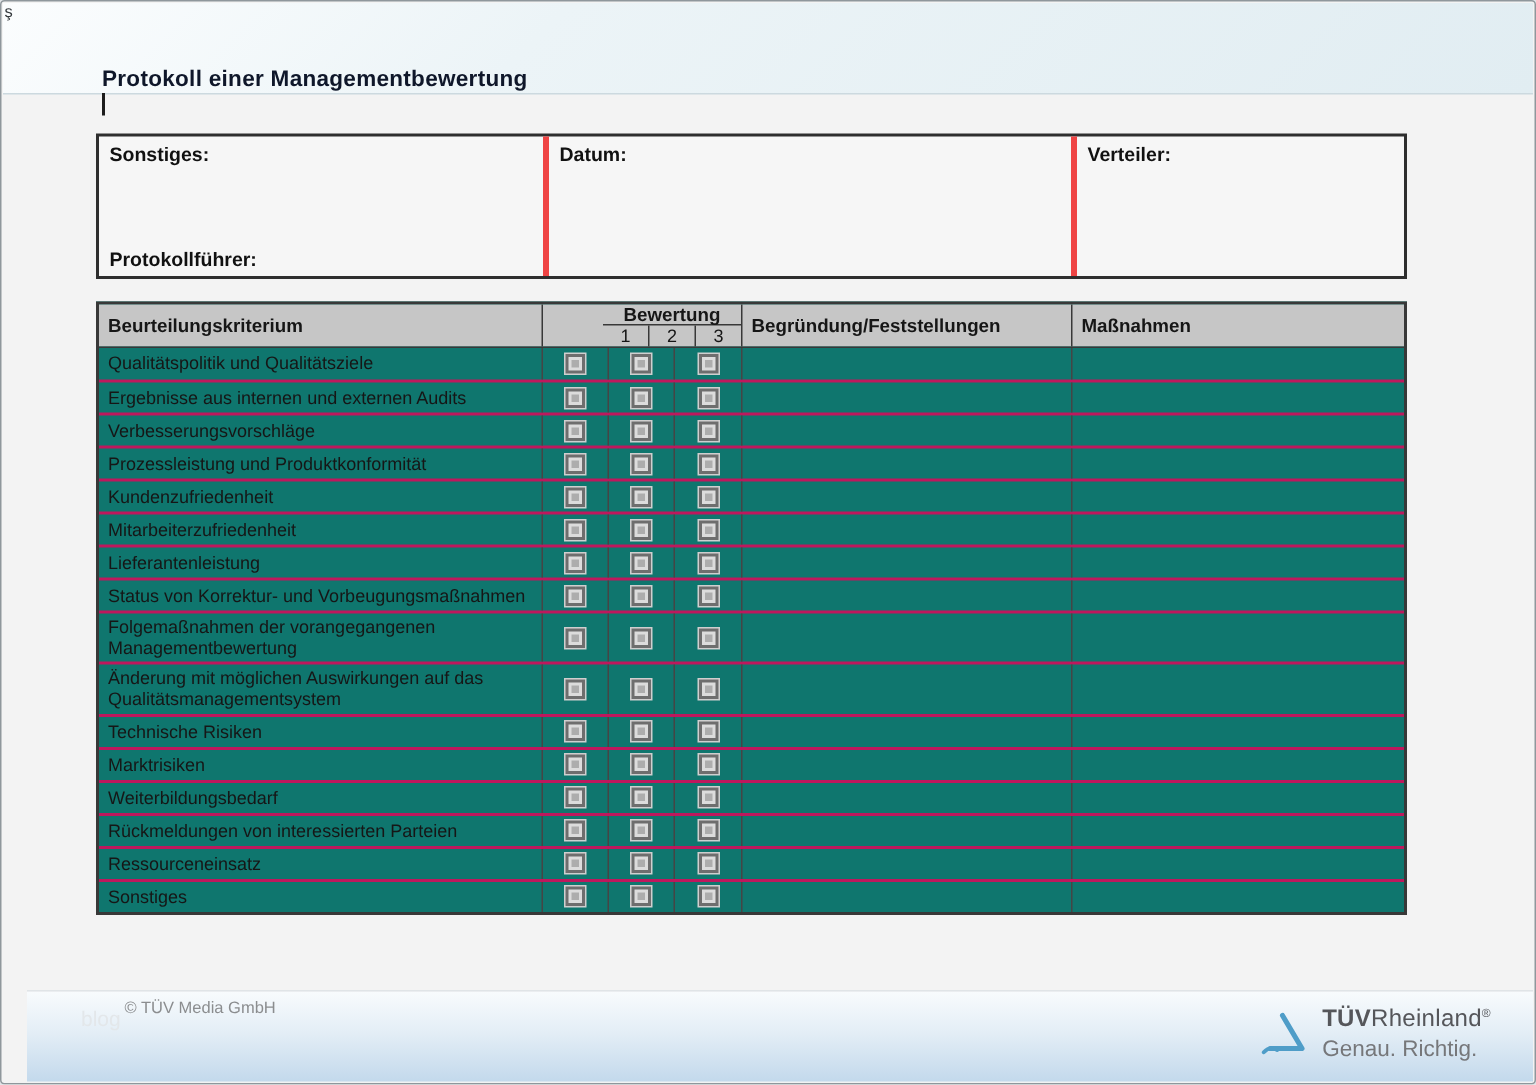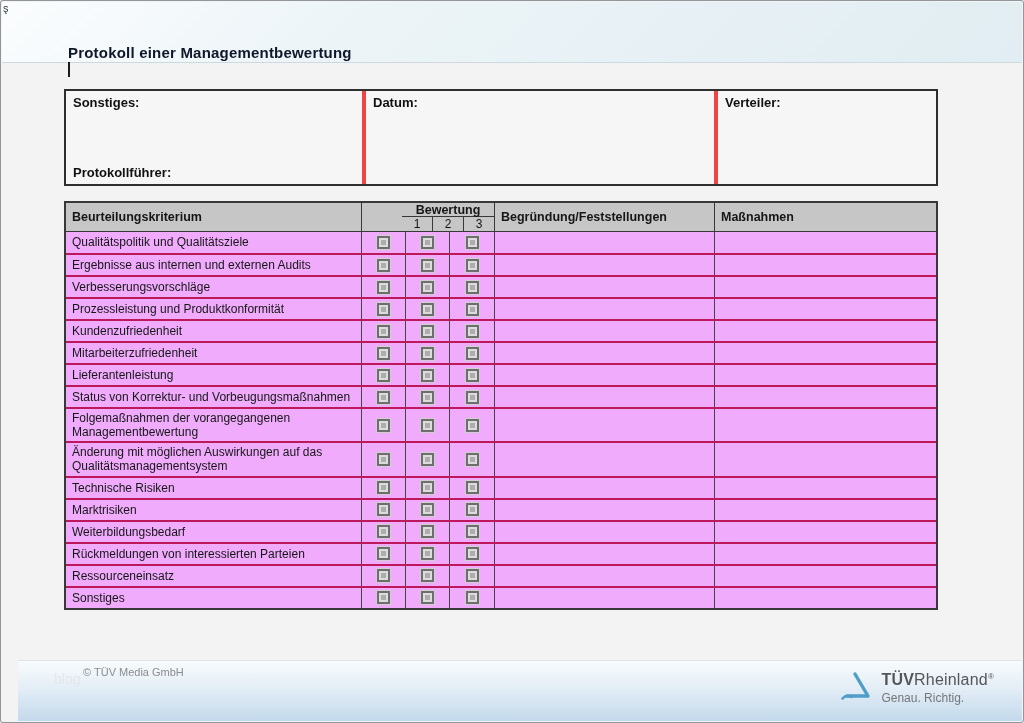--- a/index.html
+++ b/index.html
@@ -35,21 +35,21 @@
   .info-cell{padding:4px 7px;font-size:13px;}
   .info-cell + .info-cell{border-left:4px solid #ef4444;}
   .info-cell.c1{width:296px;display:flex;flex-direction:column;justify-content:space-between;}
   .info-cell.c2{width:352px;}
   .info-cell.c3{flex:1;}
   .info-label{font-weight:bold;color:#111;}
 
   
   .main-table{
     position:absolute;left:63px;top:200px;width:874px;
-    border:2px solid #383838;background:#f0abfc;font-size:12px;color:#161616;
+    border:2px solid #383838;background:#0f766e;font-size:12px;color:#161616;
   }
   .mt-head{display:flex;background:var(--header-bg);font-weight:bold;}
   .mt-head .crit-h{width:295px;display:flex;align-items:center;padding:0 6px;font-size:12.5px;}
   .rating-block{width:133px;border-left:1px solid #383838;display:flex;flex-direction:column;padding-left:40px;}
   .rating-title{height:14px;display:flex;align-items:center;justify-content:center;border-bottom:1px solid #383838;font-size:12.5px;}
   .rating-nums{display:flex;height:14px;}
   .rating-nums .num{flex:1;display:flex;align-items:center;justify-content:center;font-weight:normal;font-size:12px;}
   .rating-nums .num + .num{border-left:1px solid #383838;}
   .mt-head .just-h{width:220px;border-left:1px solid #383838;display:flex;align-items:center;padding:0 6px;font-size:12.5px;}
   .mt-head .act-h{flex:1;border-left:1px solid #383838;display:flex;align-items:center;padding:0 6px;font-size:12.5px;}
@@ -74,21 +74,21 @@
     position:absolute;left:17px;right:1px;bottom:1px;height:61px;
     background:linear-gradient(180deg,#f8fbfd 0%,#e4eef6 45%,var(--footer-blue) 100%);
     border-top:1px solid #e0e4e7;
   }
   .watermark{position:absolute;left:36px;top:10px;font-size:14px;color:#e3e7ea;}
   .copyright{position:absolute;left:65px;top:5px;font-size:11px;color:#8b8d8f;}
   .logo{position:absolute;right:28px;top:10px;display:flex;align-items:flex-end;gap:10px;}
   .logo-text .brand{font-size:16px;color:#55565a;letter-spacing:.2px;}
   .logo-text .brand b{font-weight:bold;}
   .logo-text .reg{font-size:8px;vertical-align:super;color:#55565a;}
-  .logo-text .tagline{font-size:12px;color:#76777a;margin-top:2px;}
+  .logo-text .tagline{font-size:15px;color:#76777a;margin-top:2px;}
 </style>
 </head>
 <body>
 
 <div class="window">
 
   <div class="top-band"></div>
   <div class="corner-glyph">ş</div>
 
   <div class="page-title">Protokoll einer Managementbewertung</div>

